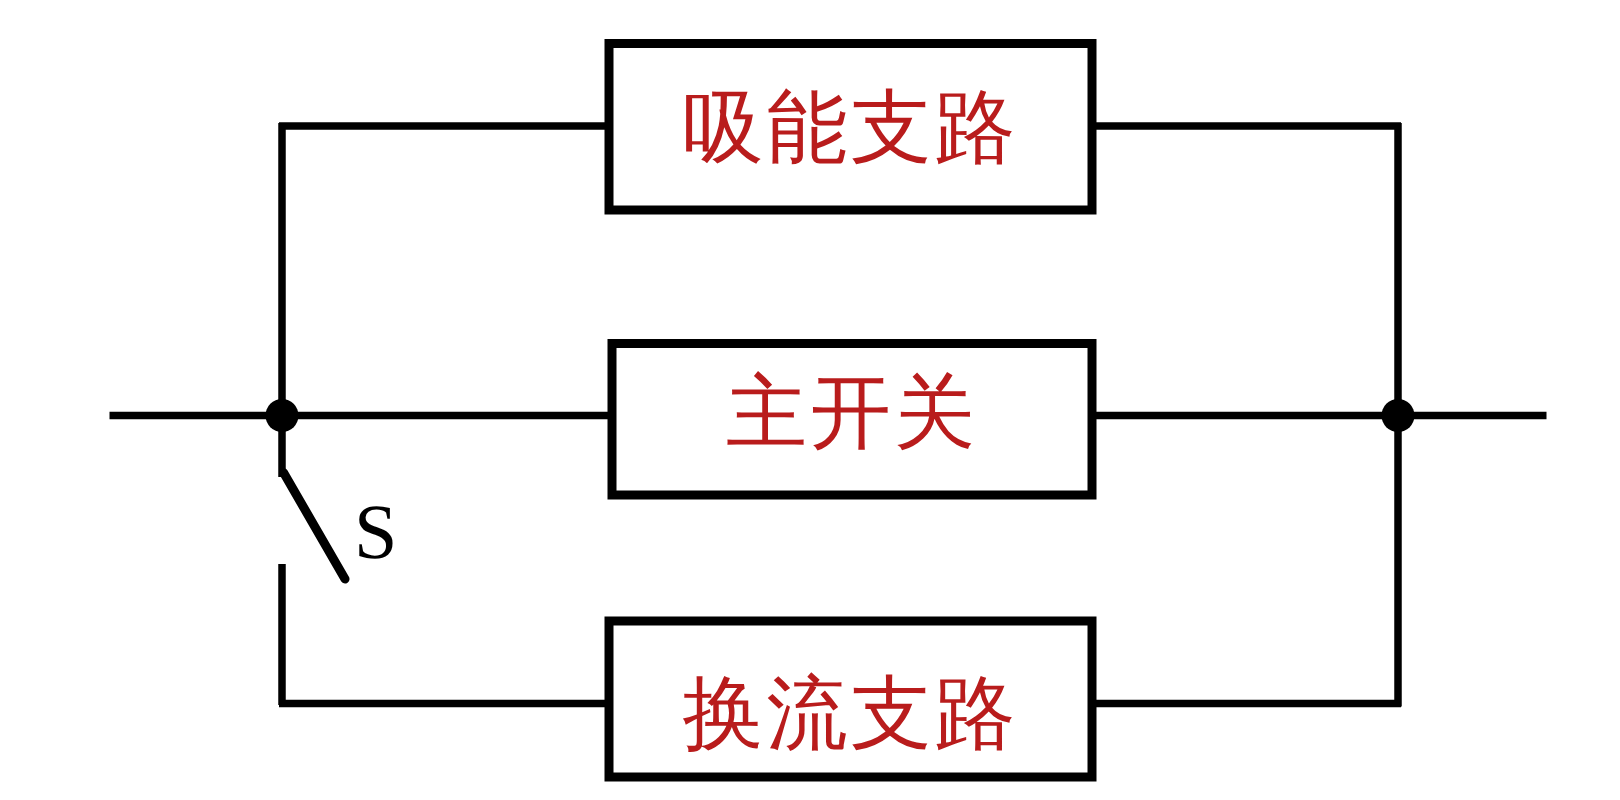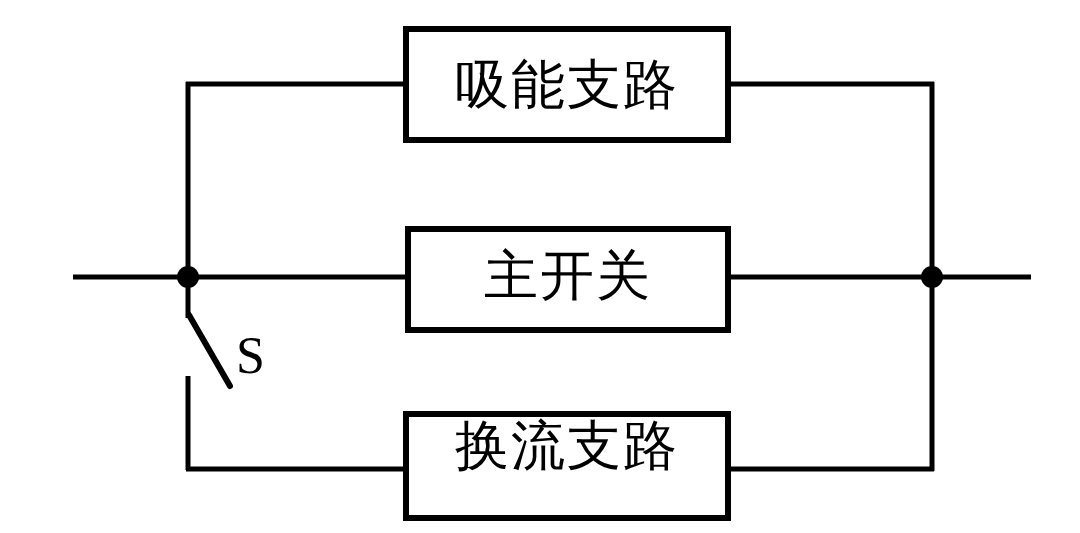--- a/index.html
+++ b/index.html
@@ -28,27 +28,27 @@
   }
   .box-label {
     position: absolute;
     display: flex;
     align-items: center;
     justify-content: center;
     font-family: "Liberation Serif", "DejaVu Serif", serif;
     font-size: 54px;
     line-height: 1;
     letter-spacing: 2px;
-    color: #000000;
+    color: #b91c1c;
     white-space: nowrap;
     user-select: none;
   }
   #label-absorb  { left: 406px; top: 29px;  width: 322px; height: 111px; }
   #label-main    { left: 408px; top: 229px; width: 320px; height: 101px; font-family: Liberation Mono, monospace; }
-  #label-commute { left: 406px; top: 394px; width: 322px; height: 104px; }
+  #label-commute { left: 406px; top: 424px; width: 322px; height: 104px; }
 
   .switch-letter {
     position: absolute;
     font-family: "Liberation Serif", "DejaVu Serif", serif;
     font-size: 52px;
     line-height: 1;
     color: #000000;
     user-select: none;
   }
   #label-switch { left: 236px; top: 330px; }

